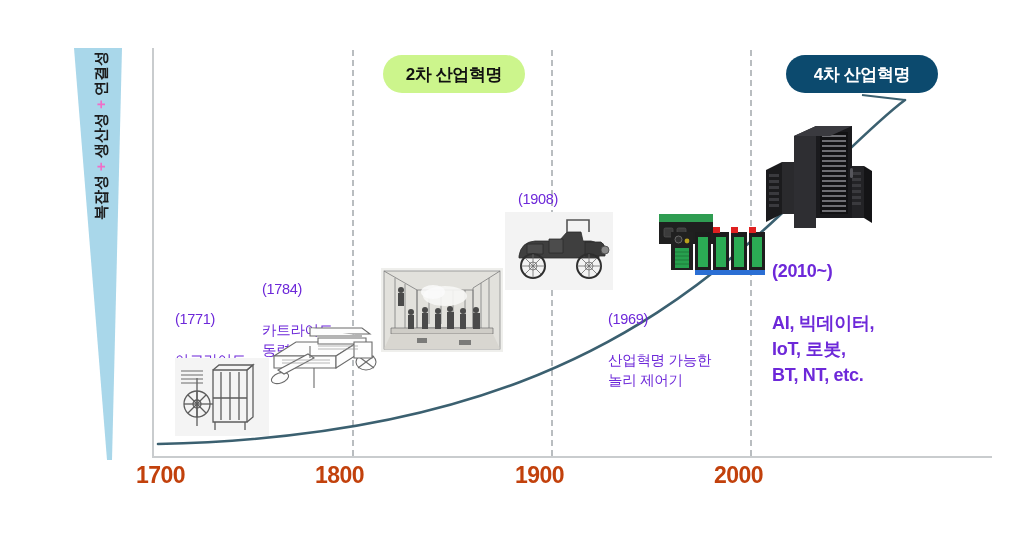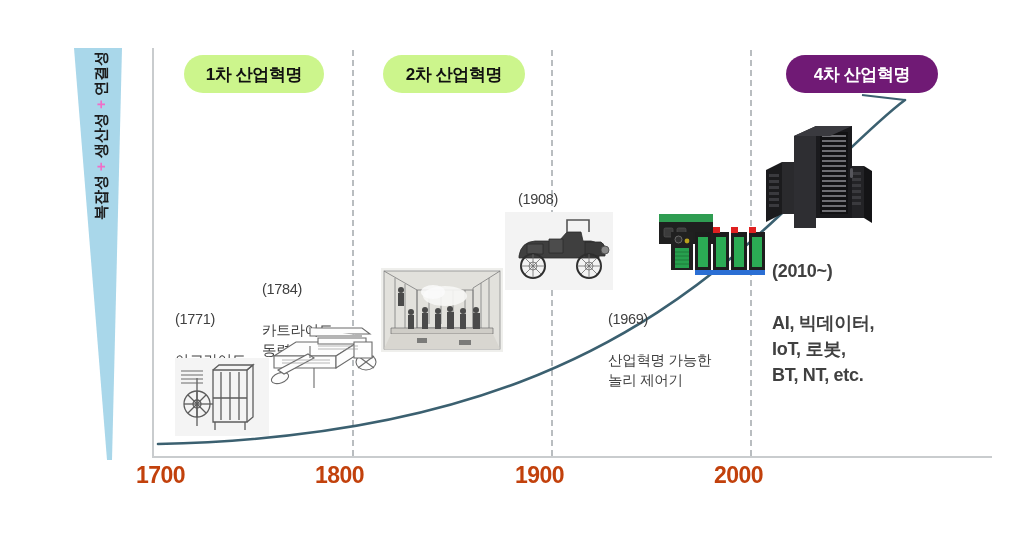--- a/index.html
+++ b/index.html
@@ -51,28 +51,28 @@
   }
 
   
   .badge{
     position:absolute;height:38px;border-radius:19px;
     display:flex;align-items:center;justify-content:center;
     font-size:17px;font-weight:700;letter-spacing:-0.4px;
     box-sizing:border-box;
   }
   .badge.green{background:#ccf58c;color:#111;}
-  .badge.dark{background:#701a75;color:#ffffff;}
+  .badge.dark{background:#0c4a6e;color:#ffffff;}
 
   
   .curve{position:absolute;left:0;top:0;width:1024px;height:538px;pointer-events:none;}
 
   
   .note{
-    position:absolute;font-size:14.5px;color:#404040;line-height:1.42;
+    position:absolute;font-size:14.5px;color:#6d28d9;line-height:1.42;
     white-space:pre-line;letter-spacing:-0.3px;
   }
   .note.bold{font-weight:700;font-size:18px;line-height:1.45;}
 
   
   .art{position:absolute;overflow:hidden;}
   .art svg{display:block;}
   .art-bg{background:#f4f4f4;}
 </style>
 </head>
@@ -100,21 +100,20 @@
 
   <div class="divider" style="left:352px;"></div>
   <div class="divider" style="left:551px;"></div>
   <div class="divider" style="left:750px;"></div>
 
   <div class="xlab" style="left:136px;">1700</div>
   <div class="xlab" style="left:315px;">1800</div>
   <div class="xlab" style="left:515px;">1900</div>
   <div class="xlab" style="left:714px;">2000</div>
 
-  <div class="badge green" style="left:184px;top:55px;width:140px;">1차 산업혁명</div>
   <div class="badge green" style="left:383px;top:55px;width:142px;">2차 산업혁명</div>
   <div class="badge dark" style="left:786px;top:55px;width:152px;">4차 산업혁명</div>
 
   <svg class="curve" viewBox="0 0 1024 538">
     <path d="M 158 444
              C 300 441, 420 420, 520 382
              C 620 344, 700 290, 780 215
              C 840 160, 875 122, 905 100" fill="none" stroke="#3b6070" stroke-width="2.6" stroke-linecap="round"></path>
     <line x1="862" y1="95" x2="905" y2="100" stroke="#3b6070" stroke-width="2"></line>
   </svg>

